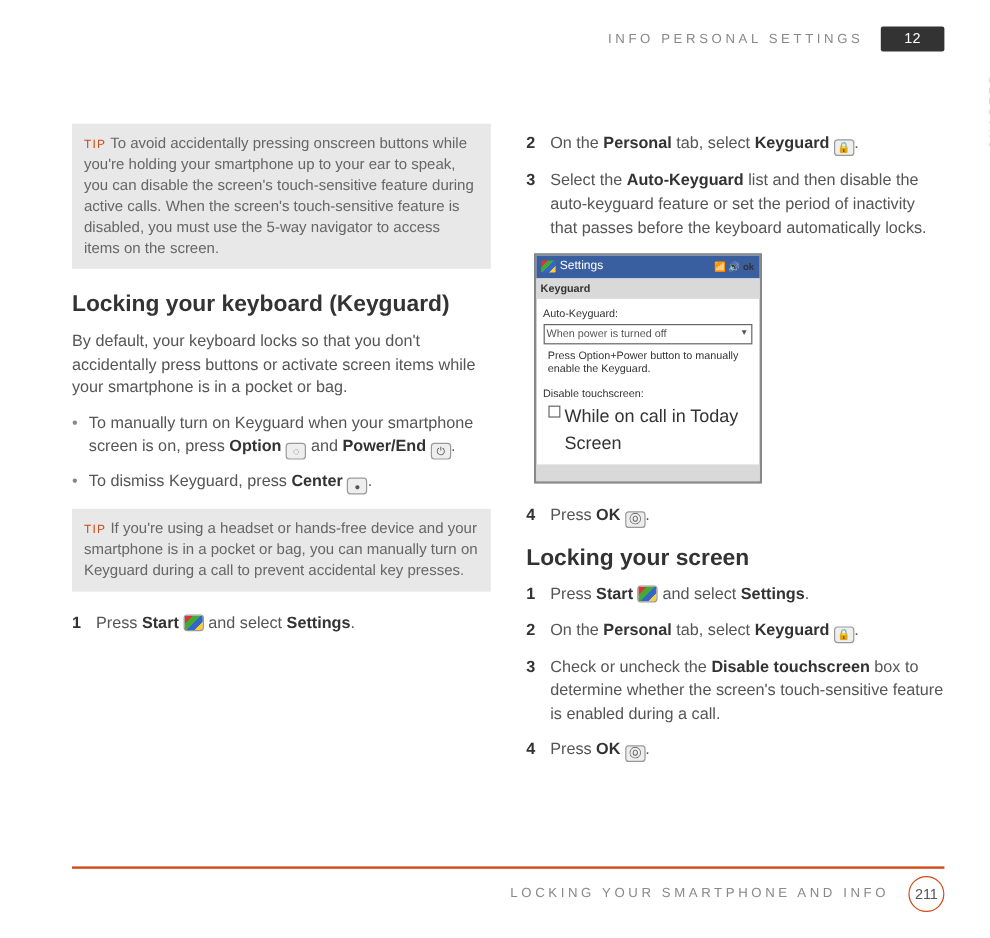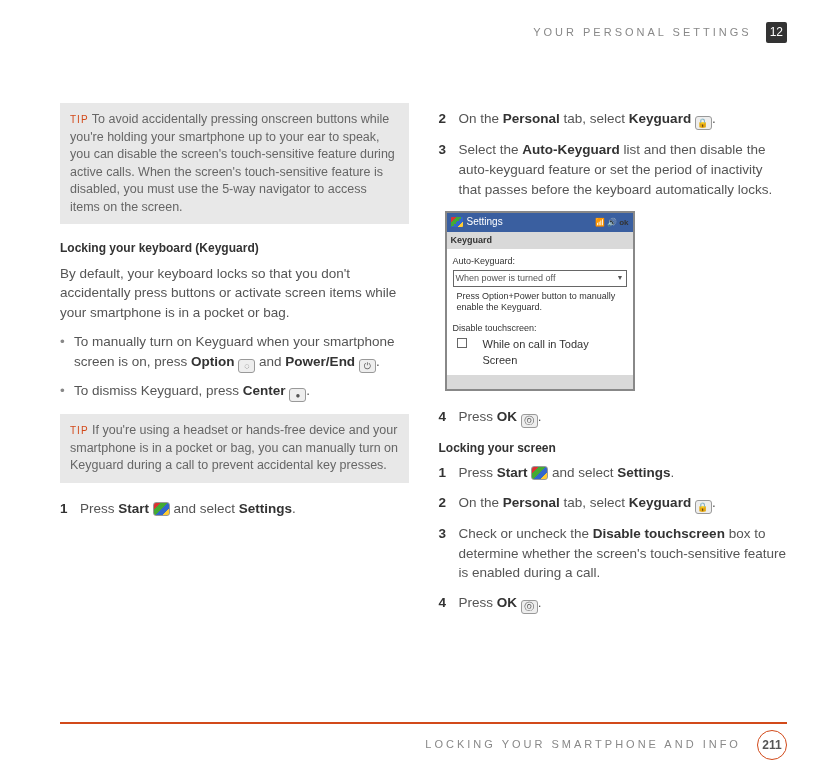--- a/index.html
+++ b/index.html
@@ -20,21 +20,21 @@
     font-size: 11px;
     color: #888;
     margin-bottom: 60px;
     position: relative;
   }
   .chap-badge {
     display: inline-block;
     background: #333;
     color: #fff;
     font-size: 12px;
-    padding: 2px 4px;
+    padding: 2px 20px;
     border-radius: 2px;
     margin-left: 8px;
     letter-spacing: 0;
     vertical-align: middle;
   }
   .vert-chapter {
     position: absolute;
     right: -10px;
     top: 60px;
     writing-mode: vertical-rl;
@@ -60,21 +60,21 @@
     color: #d24a1a;
     font-weight: normal;
     font-size: 10px;
     letter-spacing: 1px;
     text-align: center;
   }
   .section-title {
     font-weight: bold;
     color: #333;
     margin: 10px 0 6px 0;
-    font-size: 12px;
+    font-size: 19px;
   }
   p.body { margin-bottom: 10px; color:#555; }
   ul.bullets { list-style: none; margin: 6px 0 12px 0; }
   ul.bullets li { position: relative; padding-left: 14px; margin-bottom: 8px; }
   ul.bullets li::before { content:"•"; position:absolute; left:0; color:#888; }
   ol.steps { list-style:none; margin: 6px 0 12px 0; }
   ol.steps li { position:relative; padding-left: 20px; margin-bottom: 10px; }
   ol.steps li .num { position:absolute; left:0; font-weight:bold; color:#333; }
   b { color:#333; font-weight:bold; }
   .inline-icon {
@@ -104,21 +104,21 @@
     background:#fff;
     font-size:10px;
   }
   .ss-titlebar { background:#3a5fa0; color:#fff; padding:2px 4px; display:flex; align-items:center; gap:4px; }
   .ss-flag { width:12px; height:10px; background:linear-gradient(135deg,#d33 25%,#4a3 25% 50%,#36c 50% 75%,#fc3 75%); border-radius:1px; }
   .ss-sub { background:#d9d9d9; padding:2px 4px; color:#333; font-weight:bold; font-size:9px; }
   .ss-body { padding:6px; }
   .ss-label { font-size:9px; color:#333; margin-bottom:2px; }
   .ss-select { border:1px solid #666; background:#fff; font-size:9px; padding:1px 2px; display:flex; justify-content:space-between; align-items:center; margin-bottom:4px; }
   .ss-hint { font-size:9px; color:#333; margin: 2px 0 8px 4px; line-height:1.3; }
-  .ss-check { font-size:11px; color:#333; display:flex; align-items:flex-start; gap:16px; margin-left:4px;}
+  .ss-check { font-size:15px; color:#333; display:flex; align-items:flex-start; gap:4px; margin-left:4px;}
   .ss-checkbox { width:10px; height:10px; border:1px solid #666; background:#fff; flex-shrink:0; margin-top:1px;}
   .ss-bottombar { background:#d9d9d9; height:14px; }
   .ss-right-icons { margin-left:auto; display:flex; gap:2px; align-items:center; font-size:8px; }
   .footer {
     position:absolute;
     bottom: 22px;
     left: 60px;
     right: 38px;
   }
   .footer-line {
@@ -135,29 +135,28 @@
     border-radius:50%;
     width:30px; height:30px;
     text-align:center;
     line-height:28px;
     font-size:12px;
     color:#555;
     letter-spacing:0;
     margin-left:10px;
     vertical-align:middle;
     background:#fff;
-    font-weight:bold;
   }
   .tri { font-size:7px; }
 </style>
 </head>
 <body>
 
 <div class="header">
-  <span>YOUR PERSONAL SETTINGS</span>
+  <span>INFO PERSONAL SETTINGS</span>
   <span class="chap-badge">12</span>
 </div>
 <div class="vert-chapter">CHAPTER</div>
 
 <div class="columns">
 
   <div class="col">
     <div class="tipbox">
       <span class="tip-label">TIP</span>
       <span>To avoid accidentally pressing onscreen buttons while you're holding your smartphone up to your ear to speak, you can disable the screen's touch-sensitive feature during active calls. When the screen's touch-sensitive feature is disabled, you must use the 5-way navigator to access items on the screen.</span>

